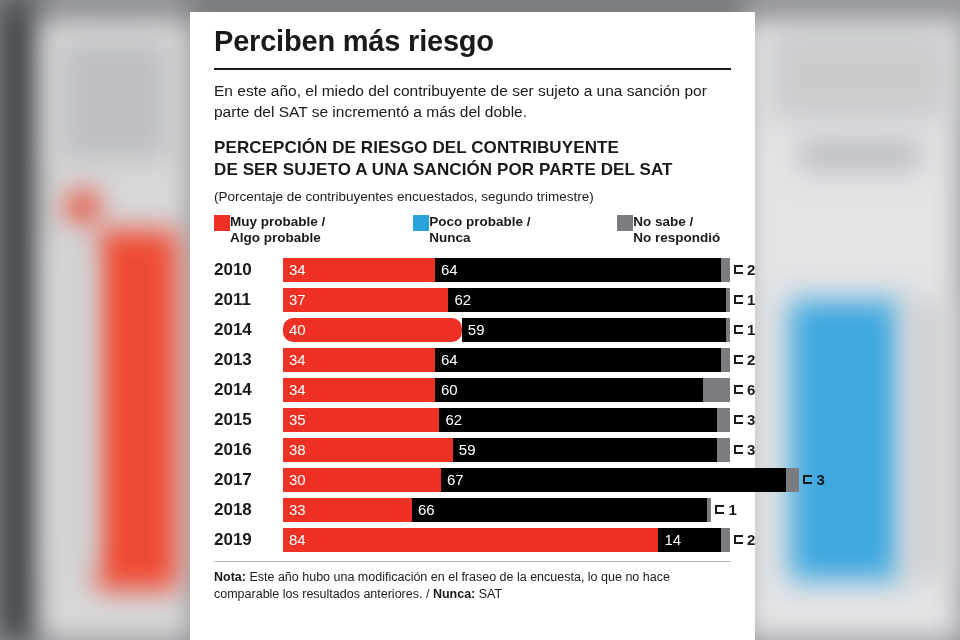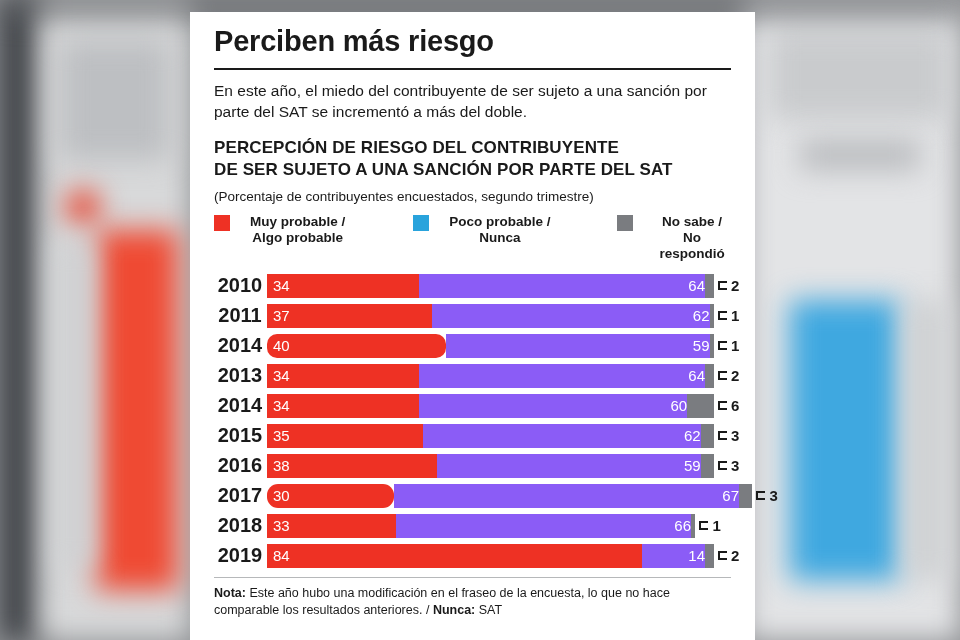--- a/index.html
+++ b/index.html
@@ -86,25 +86,24 @@
   }
   .legend {
     display: flex;
     align-items: flex-start;
     gap: 0;
     margin: 0 0 10px 0;
   }
   .legend-item {
     display: flex;
     align-items: flex-start;
-    gap: 20px;
+    gap: 0;
     font-size: 13.5px;
     font-weight: bold;
     line-height: 1.2;
-    text-align: center;
   }
   .legend-item.i1 { width: 210px; }
   .legend-item.i2 { width: 215px; }
   .legend-item.i3 { width: 120px; }
   .swatch {
     width: 16px;
     height: 16px;
     flex: 0 0 16px;
     margin-top: 1px;
   }
@@ -115,23 +114,23 @@
     margin-top: 2px;
   }
   .row {
     display: flex;
     align-items: center;
     height: 27px;
     margin-bottom: 3px;
   }
   .ylabel {
     width: 52px;
-    text-align: center;
-    padding-right: 1px;
-    font-size: 20px;
+    text-align: left;
+    padding-right: 17px;
+    font-size: 17px;
     font-weight: bold;
     color: #1a1a1a;
     flex: 0 0 52px;
   }
   .bars {
     position: relative;
     height: 24px;
     display: flex;
     align-items: stretch;
     flex: 1 1 auto;
@@ -144,21 +143,21 @@
     align-items: center;
   }
   .seg .val {
     color: #ffffff;
     font-size: 15px;
     font-weight: normal;
     padding-left: 6px;
     white-space: nowrap;
   }
   .seg.red { background: #ee3124; }
-  .seg.blue { background: #8b5cf6; justify-content: flex-end; }
+  .seg.blue { background: #000000; }
   .seg.grey { background: #7a7c80; }
   .tail {
     display: flex;
     align-items: center;
     margin-left: 4px;
     font-size: 15px;
     font-weight: bold;
     color: #1a1a1a;
     white-space: nowrap;
   }
@@ -348,21 +347,21 @@
               <div class="seg grey" style="width: 13.41px;"></div>
               <div class="tail">
                 <span class="tick"></span>
                 <span>3</span>
               </div>
             </div>
           </div>
           <div class="row">
             <div class="ylabel">2017</div>
             <div class="bars">
-              <div class="seg red" style="width: 127px; border-radius: 11px;">
+              <div class="seg red" style="width: 158px;">
                 <span class="val">30</span>
               </div>
               <div class="seg blue" style="width: 345px;">
                 <span class="val">67</span>
               </div>
               <div class="seg grey" style="width: 13.41px;"></div>
               <div class="tail">
                 <span class="tick"></span>
                 <span>3</span>
               </div>

